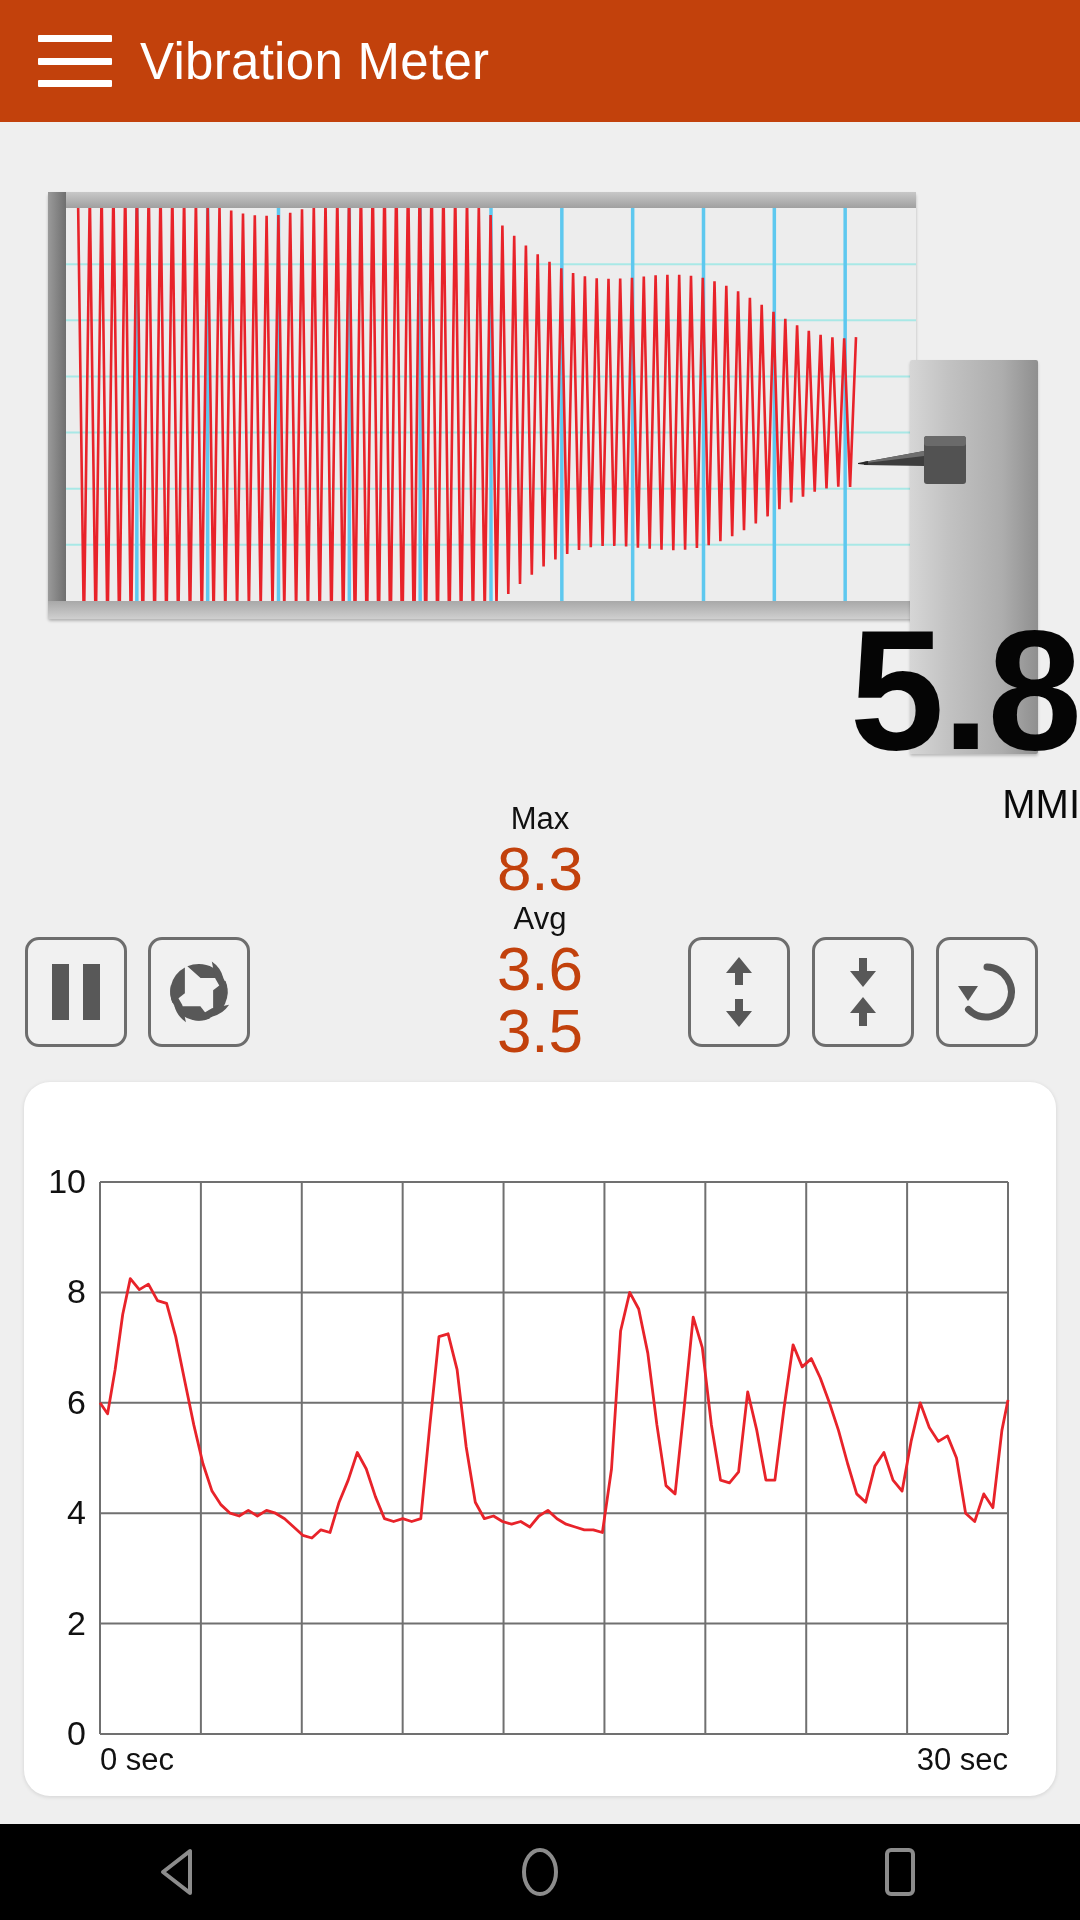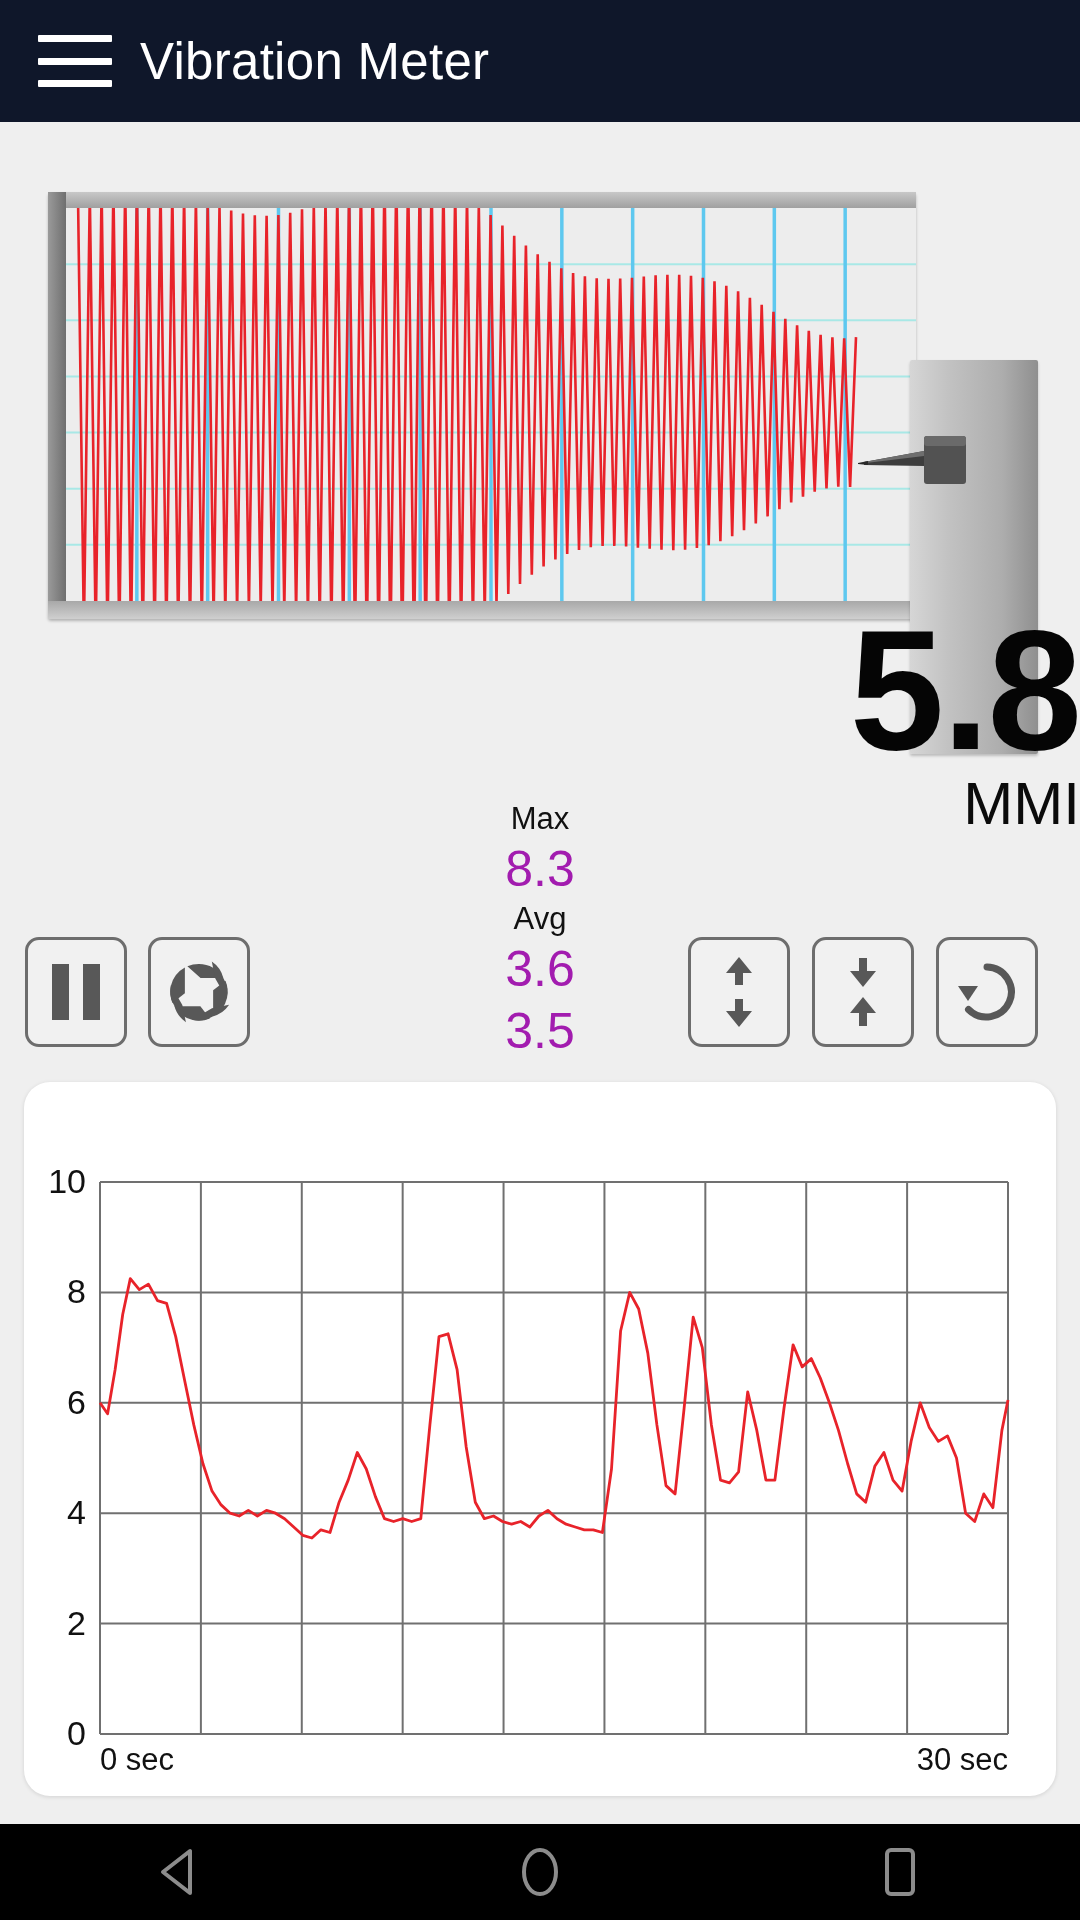--- a/index.html
+++ b/index.html
@@ -6,21 +6,21 @@
   body{
     width:1080px;height:1920px;
     background:#efefef;
     font-family:"Liberation Sans", sans-serif;
     overflow:hidden;
     position:relative;
   }
   
   #appbar{
     position:absolute;left:0;top:0;width:1080px;height:122px;
-    background:#0f172a;
+    background:#c2410c;
     display:flex;align-items:center;
   }
   #hamburger{
     width:74px;height:52px;margin-left:38px;margin-right:28px;
     display:flex;flex-direction:column;justify-content:space-between;
     cursor:pointer;
   }
   #hamburger span{display:block;height:7px;background:#ffffff;border-radius:1px;width:100%;}
   #apptitle{
     color:#ffffff;font-size:51px;font-weight:400;letter-spacing:0.3px;
@@ -73,33 +73,33 @@
   
   #reading{
     position:absolute;left:0;top:615px;width:1080px;
     display:flex;align-items:flex-end;justify-content:center;flex-direction:column;
   }
   #reading-value{
     font-size:170px;line-height:150px;font-weight:700;color:#050505;
     letter-spacing:-2px;
   }
   #reading-unit{
-    font-size:60px;line-height:78px;font-weight:400;color:#0a0a0a;
+    font-size:40px;line-height:78px;font-weight:400;color:#0a0a0a;
     margin-left:32px;margin-bottom:6px;text-align:right;
   }
 
   
   #stats{
     position:absolute;left:0;top:800px;width:1080px;
     display:flex;
     flex-direction:column;
   }
   .stat{flex:1;text-align:center;}
   .stat-label{font-size:31px;color:#111;line-height:38px;}
-  .stat-value{font-size:50px;color:#a21caf;line-height:62px;}
+  .stat-value{font-size:62px;color:#c2410c;line-height:62px;}
 
   
   #controls{
     position:absolute;left:0;top:937px;width:1080px;height:110px;
   }
   .btn{
     position:absolute;top:0;width:102px;height:110px;
     border:3px solid #6d6d6d;border-radius:14px;
     background:#f1f1f1;
     display:flex;align-items:center;justify-content:center;

